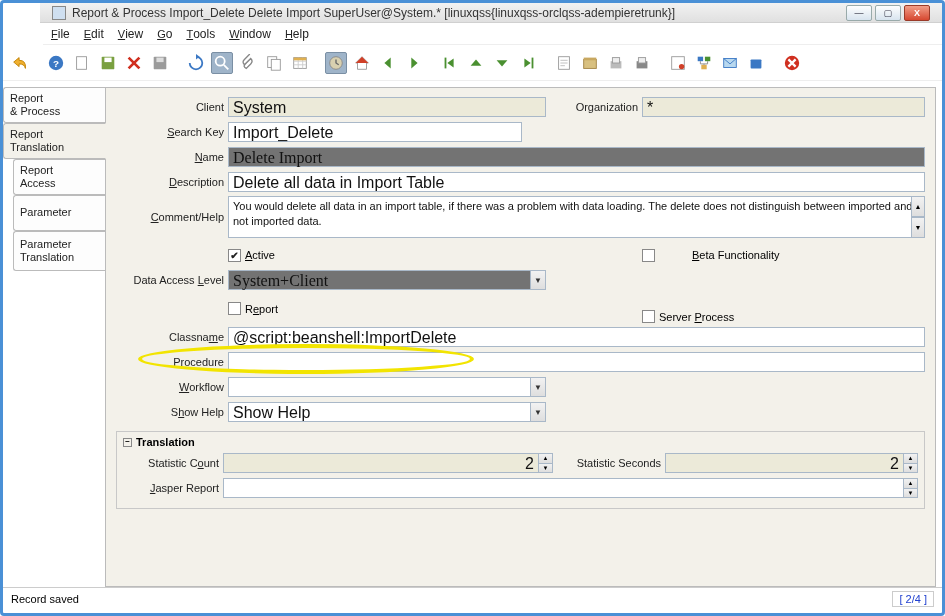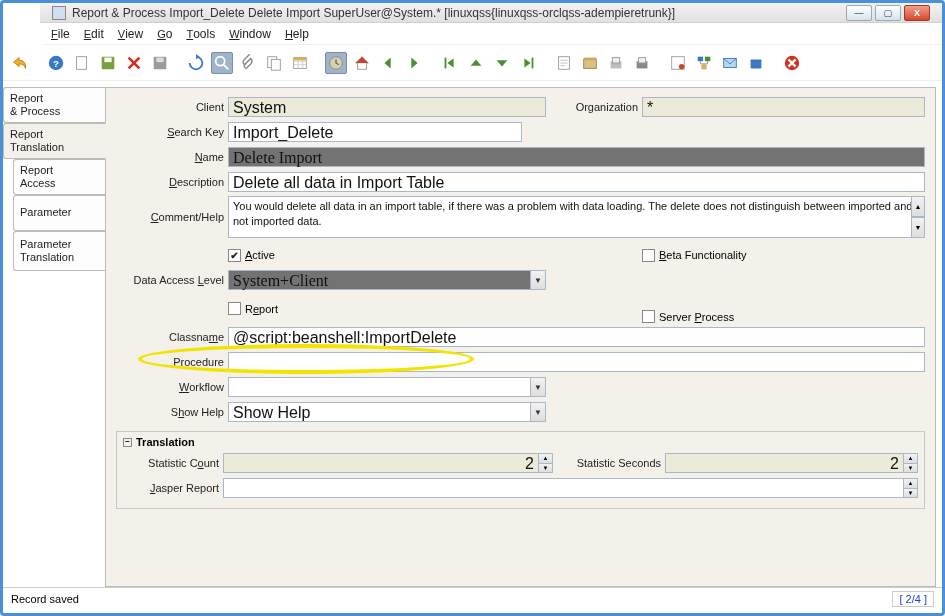--- a/index.html
+++ b/index.html
@@ -288,21 +288,21 @@
       </div>
     </div>
 
     <div class="row" style="margin-top:6px;">
       <div class="lbl-col"></div>
       <div style="width:318px;display:flex;align-items:center;">
         <span class="cb">✔</span>
         <span><u>A</u>ctive</span>
       </div>
       <div style="width:96px"></div>
-      <div style="display:flex;align-items:center;">
+      <div style="display:flex;align-items:center;gap:33px;">
         <span class="cb"></span>
         <span><u>B</u>eta Functionality</span>
       </div>
     </div>
 
 
     <div class="row">
       <div class="lbl-col">Data Access <u>L</u>evel</div>
       <div class="combo" style="width:318px">
         <div class="input sel" style="flex:1">System+Client</div>

